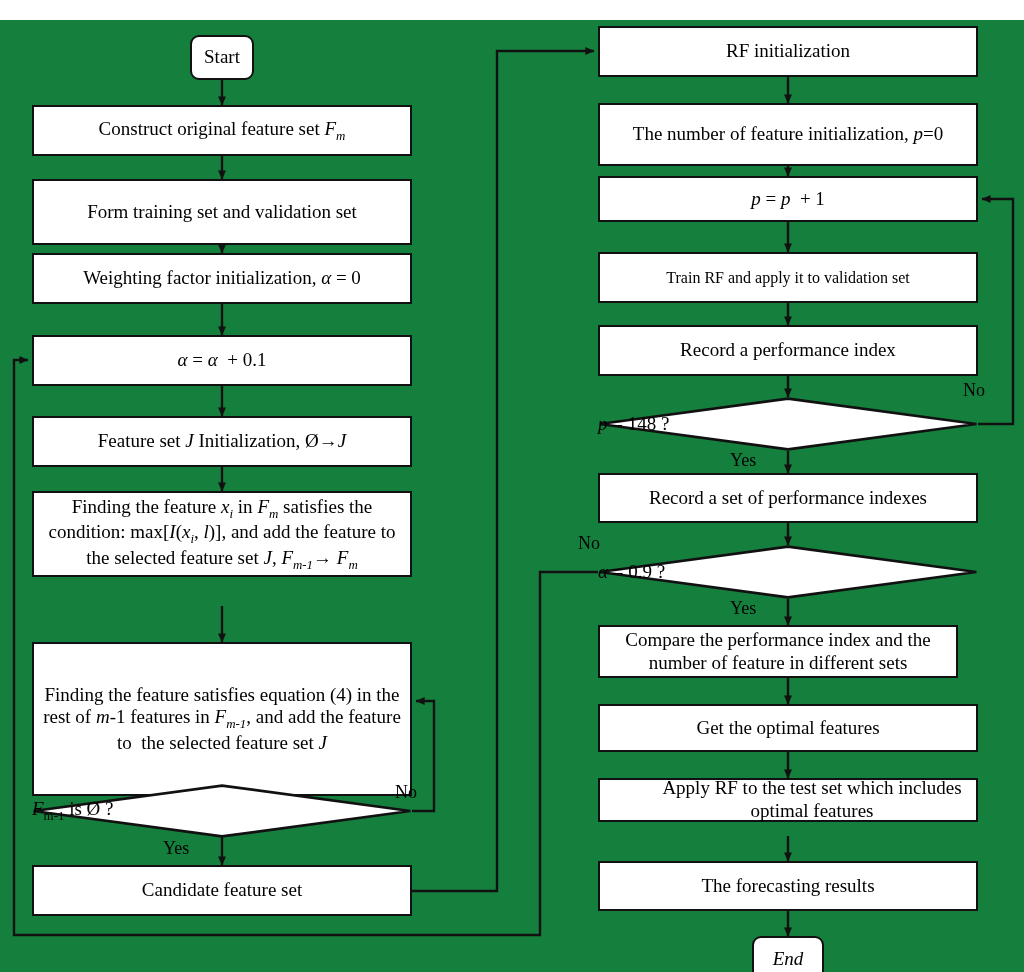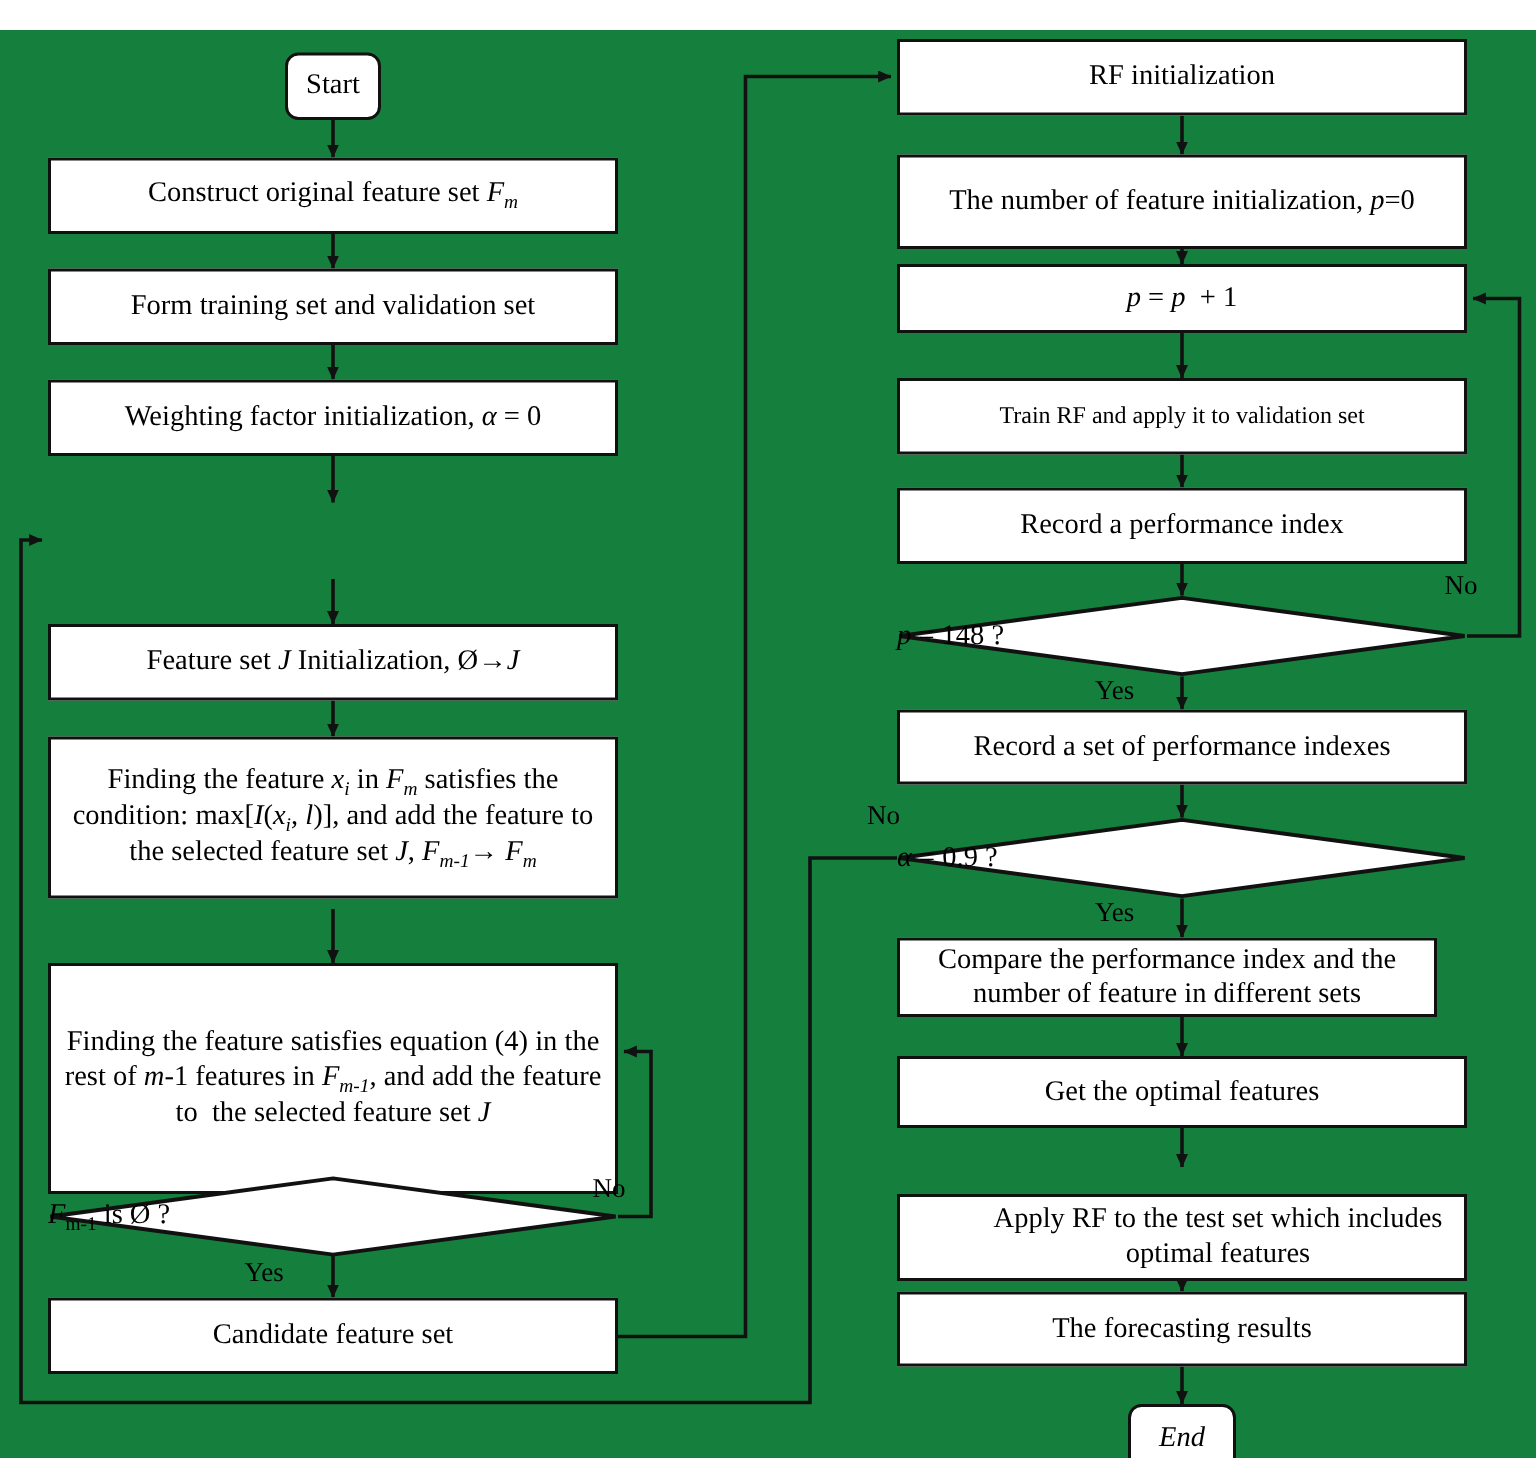--- a/index.html
+++ b/index.html
@@ -117,34 +117,37 @@
   </svg>
 
   <div class="node term" style="left:190px; top:15px; width:64px; height:45px; font-size:19px;">
     <span class="txt">Start</span>
   </div>
 
   <div class="node proc" style="left:32px; top:85px; width:380px; height:51px; font-size:19px;">
     <span class="txt">Construct original feature set <i class="v">F</i><sub>m</sub></span>
   </div>
 
-  <div class="node proc" style="left:32px; top:159px; width:380px; height:51px; font-size:19px;">
+  <div class="node proc" style="left:32px; top:159px; width:380px; height:66px; font-size:19px;">
     <span class="txt">Form training set and validation set</span>
   </div>
 
   <div class="node proc" style="left:32px; top:233px; width:380px; height:51px; font-size:19px;">
     <span class="txt">Weighting factor initialization, <i class="v">α</i> = 0</span>
   </div>
 
+  <div class="node proc" style="left:32px; top:315px; width:380px; height:51px; font-size:19px;">
+    <span class="txt"><i class="v">α</i> = <i class="v">α</i>&nbsp; + 0.1</span>
+  </div>
 
   <div class="node proc" style="left:32px; top:396px; width:380px; height:51px; font-size:19px;">
     <span class="txt">Feature set <i class="v">J</i> Initialization, Ø→<i class="v">J</i></span>
   </div>
 
-  <div class="node proc" style="left:32px; top:471px; width:380px; height:108px; font-size:19px;">
+  <div class="node proc" style="left:32px; top:471px; width:380px; height:86px; font-size:19px;">
     <span class="txt">Finding the feature <i class="v">x</i><sub>i</sub> in <i class="v">F</i><sub>m</sub> satisfies the condition: max[<i class="v">I</i>(<i class="v">x</i><sub>i</sub>, <i class="v">l</i>)], and add the feature to the selected feature set <i class="v">J</i>, <i class="v">F</i><sub>m-1</sub>→ <i class="v">F</i><sub>m</sub></span>
   </div>
 
   <div class="node proc" style="left:32px; top:622px; width:380px; height:154px; font-size:19px;">
     <span class="txt">Finding the feature satisfies equation (4) in the rest of <i class="v">m</i>-1 features in <i class="v">F</i><sub>m-1</sub>, and add the feature to&nbsp; the selected feature set <i class="v">J</i></span>
   </div>
 
   <div class="diamond-wrap" style="left:32px; top:764px; width:380px; height:54px;">
     <svg class="dshape" width="380" height="54" viewBox="0 0 380 54">
       <polygon points="190,1.6 378.4,27 190,52.4 1.6,27" fill="#fff" stroke="#111" stroke-width="2.6"></polygon>
@@ -195,21 +198,21 @@
   </div>
 
   <div class="node proc" style="left:598px; top:605px; width:360px; height:53px; font-size:19px;">
     <span class="txt">Compare the performance index and the number of feature in different sets</span>
   </div>
 
   <div class="node proc" style="left:598px; top:684px; width:380px; height:48px; font-size:19px;">
     <span class="txt">Get the optimal features</span>
   </div>
 
-  <div class="node proc" style="left:598px; top:776px; width:380px; height:58px; font-size:19px;padding-left:48px;">
+  <div class="node proc" style="left:598px; top:758px; width:380px; height:44px; font-size:19px;padding-left:48px;">
     <span class="txt">Apply RF to the test set which includes optimal features</span>
   </div>
 
   <div class="node proc" style="left:598px; top:841px; width:380px; height:50px; font-size:19px;">
     <span class="txt">The forecasting results</span>
   </div>
 
   <div class="node term" style="left:752px; top:916px; width:72px; height:46px; font-size:19px;font-style:italic;">
     <span class="txt">End</span>
   </div>

